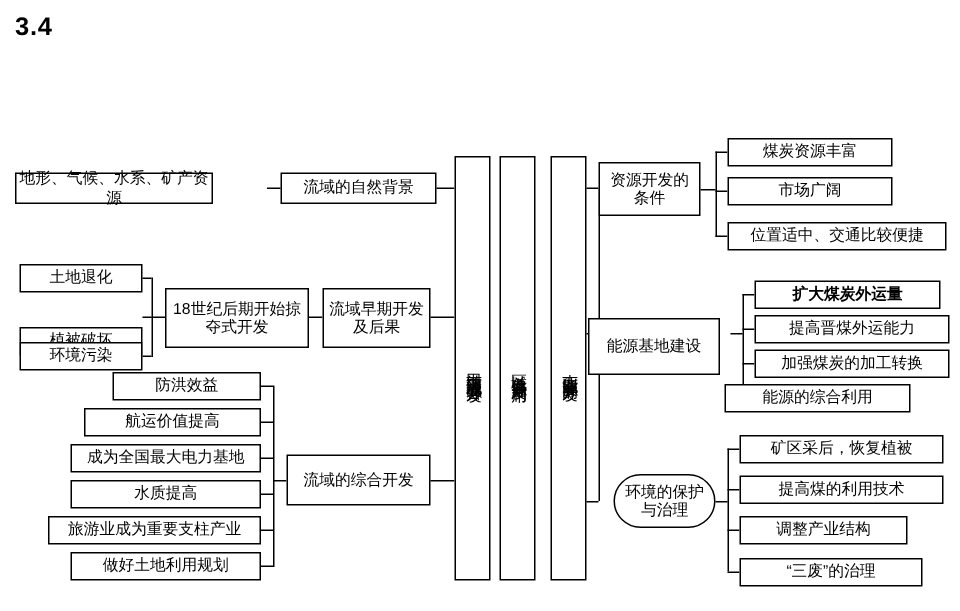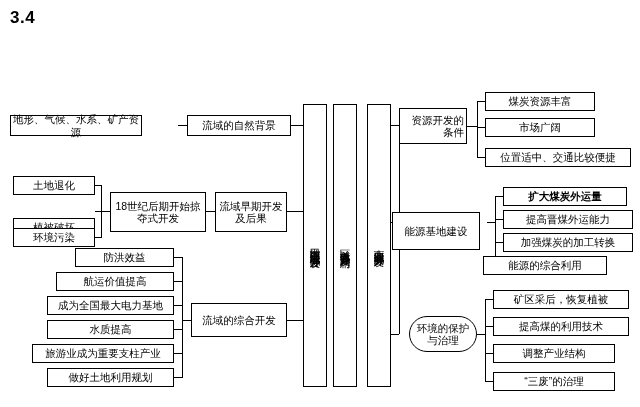--- a/index.html
+++ b/index.html
@@ -93,21 +93,21 @@
 
 <div class="box vbox" style="left:303px;top:104px;width:24px;height:283px;">田纳西河流域的综合开发</div>
 <div class="box vbox" style="left:333px;top:104px;width:24px;height:283px;">区域自然资源开发利用</div>
 <div class="box vbox" style="left:367px;top:104px;width:24px;height:283px;">山西能源资源的开发</div>
 
 <div class="ln v" style="left:399px;top:125px;height:209px;"></div>
 <div class="ln h" style="left:391px;top:125px;width:8px;"></div>
 <div class="ln h" style="left:391px;top:222px;width:8px;"></div>
 <div class="ln h" style="left:391px;top:334px;width:8px;"></div>
 
-<div class="box" style="left:399px;top:108px;width:68px;height:36px;text-align:right;">资源开发的条件</div>
+<div class="box" style="left:399px;top:108px;width:68px;height:36px;">资源开发的条件</div>
 <div class="box" style="left:392px;top:212px;width:88px;height:38px;">能源基地建设</div>
 <div class="box" style="left:409px;top:316px;width:68px;height:36px;border-radius:18px;">环境的保护与治理</div>
 
 <div class="ln h" style="left:467px;top:126px;width:10px;"></div>
 <div class="ln v" style="left:477px;top:101px;height:57px;"></div>
 <div class="ln h" style="left:477px;top:101px;width:8px;"></div>
 <div class="ln h" style="left:477px;top:127px;width:8px;"></div>
 <div class="ln h" style="left:477px;top:157px;width:8px;"></div>
 <div class="box" style="left:485px;top:92px;width:110px;height:19px;">煤炭资源丰富</div>
 <div class="box" style="left:485px;top:118px;width:110px;height:19px;">市场广阔</div>
@@ -125,14 +125,14 @@
 <div class="box" style="left:483px;top:256px;width:124px;height:19px;">能源的综合利用</div>
 
 <div class="ln h" style="left:477px;top:334px;width:8px;"></div>
 <div class="ln v" style="left:485px;top:299px;height:82px;"></div>
 <div class="ln h" style="left:485px;top:299px;width:8px;"></div>
 <div class="ln h" style="left:485px;top:326px;width:8px;"></div>
 <div class="ln h" style="left:485px;top:353px;width:8px;"></div>
 <div class="ln h" style="left:485px;top:381px;width:8px;"></div>
 <div class="box" style="left:493px;top:290px;width:136px;height:19px;">矿区采后，恢复植被</div>
 <div class="box" style="left:493px;top:317px;width:136px;height:19px;">提高煤的利用技术</div>
-<div class="box" style="left:493px;top:344px;width:122px;height:19px;">调整产业结构</div>
+<div class="box" style="left:493px;top:344px;width:112px;height:19px;">调整产业结构</div>
 <div class="box" style="left:493px;top:372px;width:122px;height:19px;">“三废”的治理</div>
 
 </body></html>

